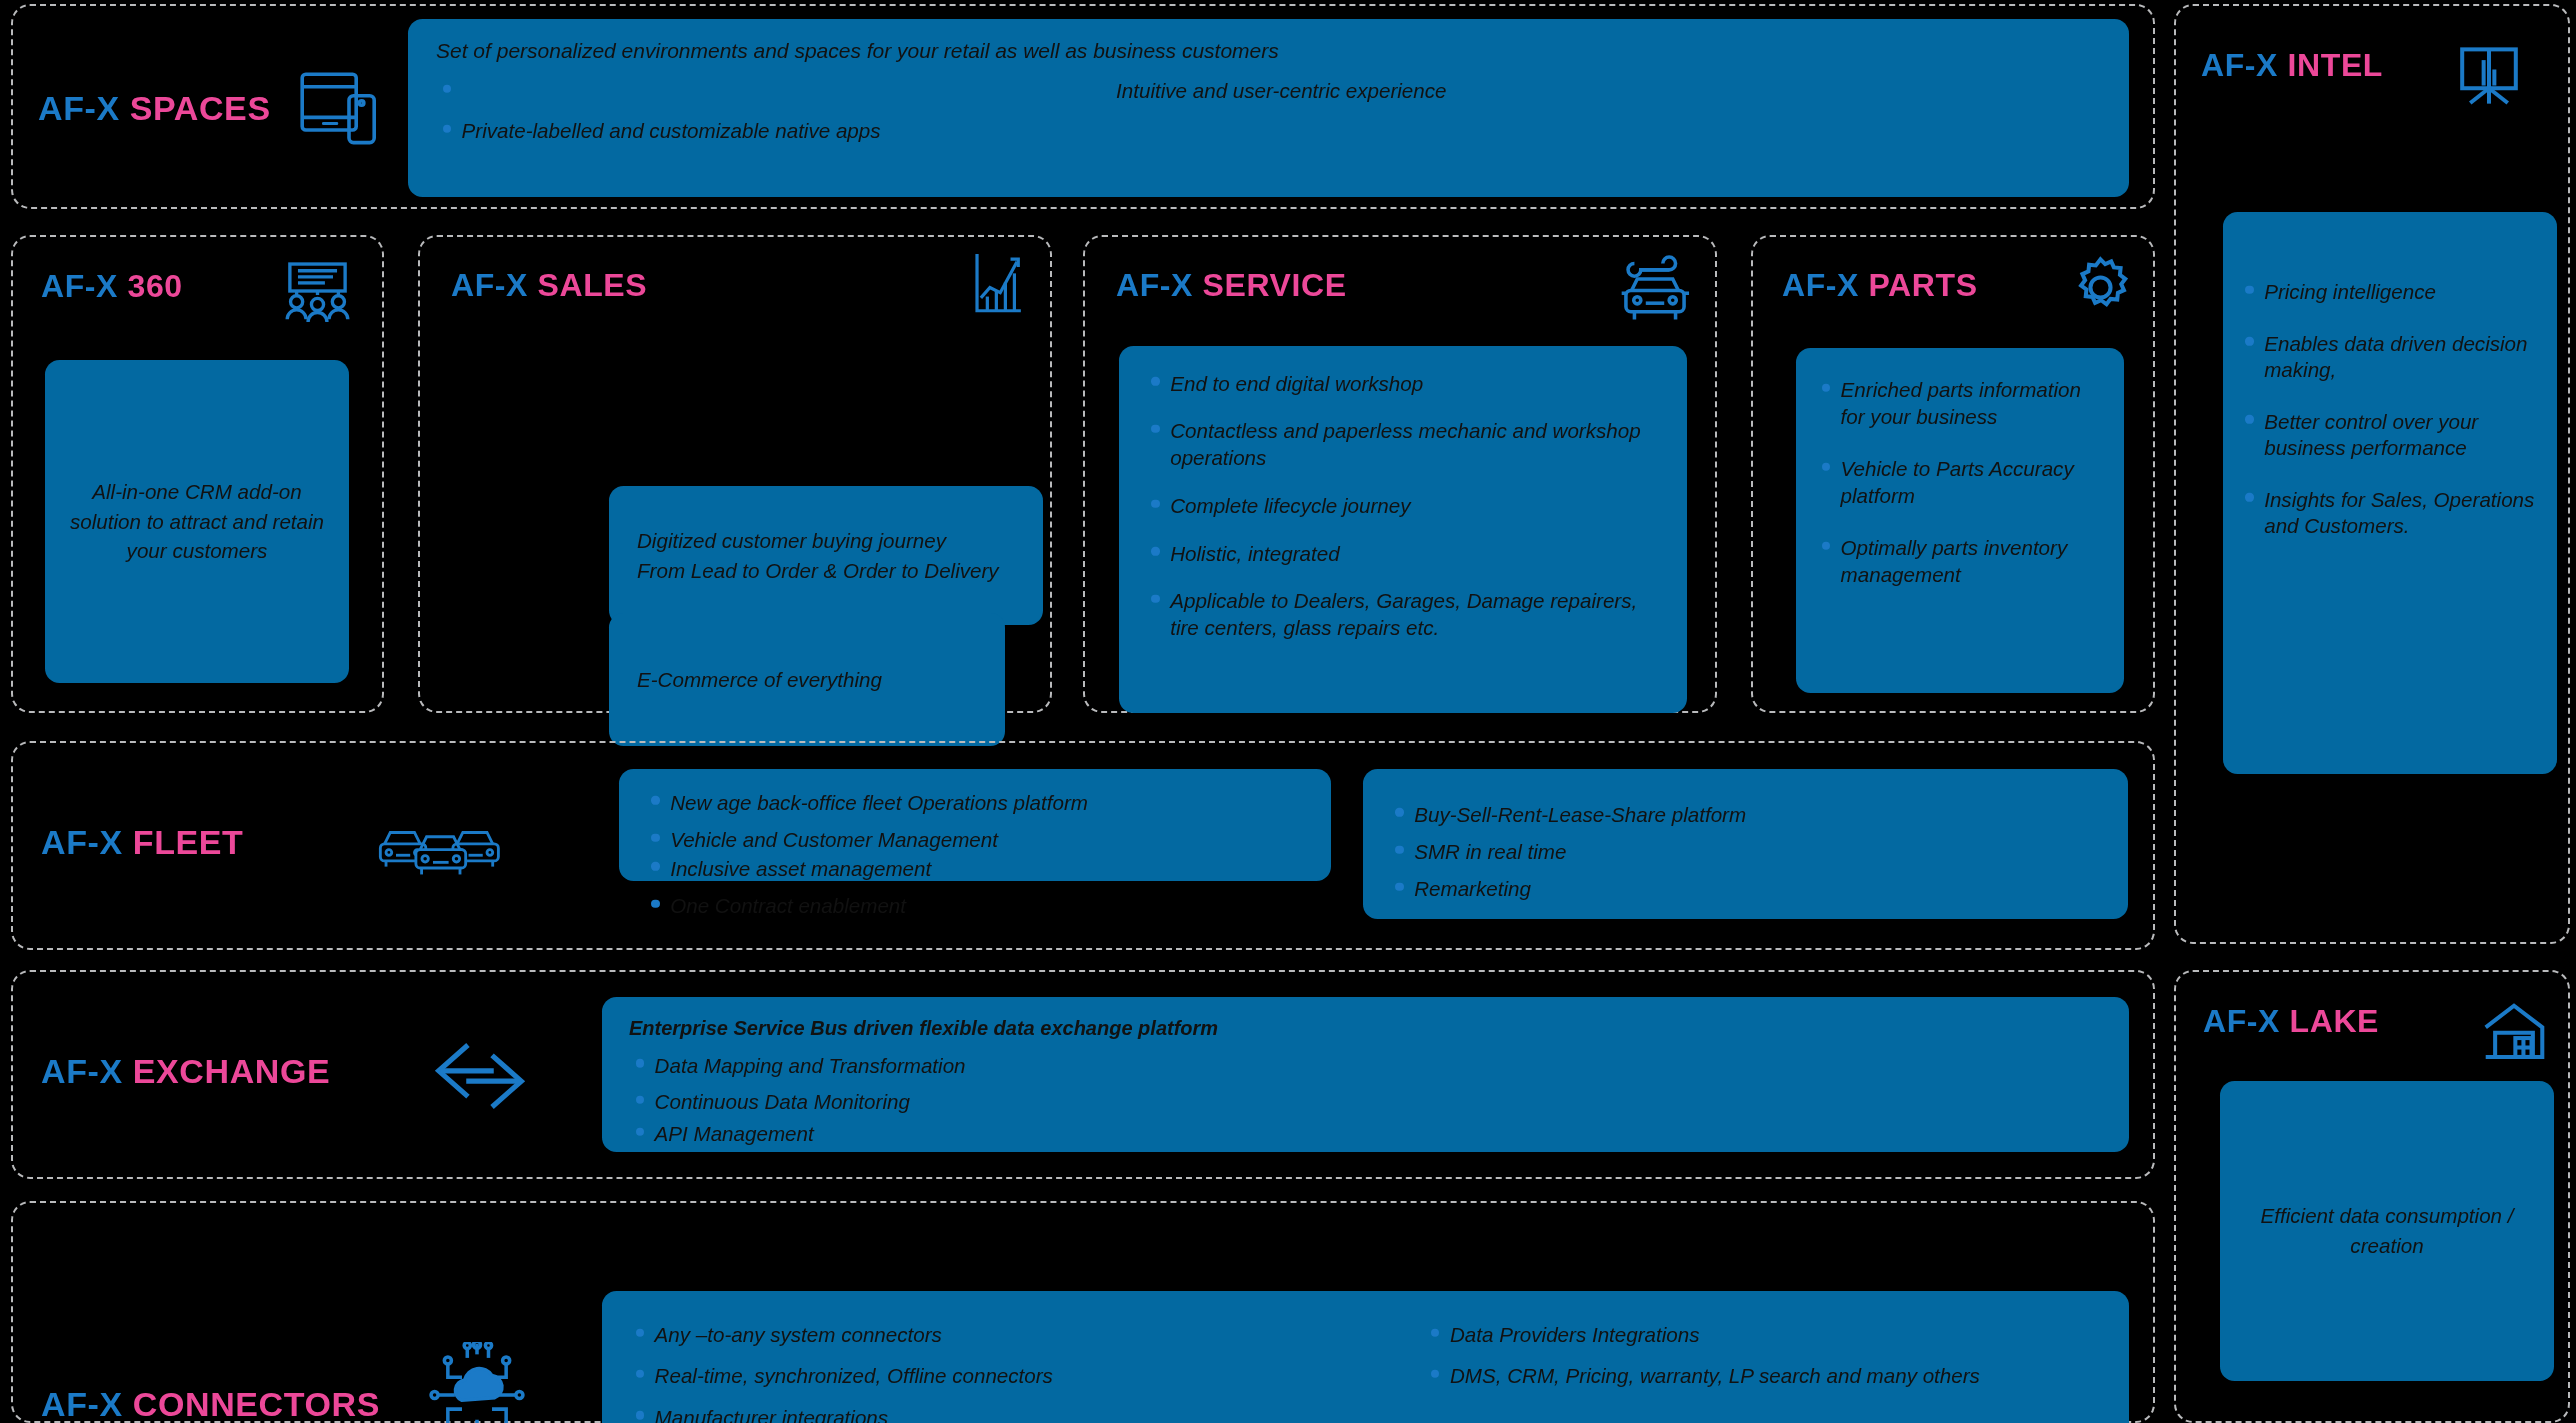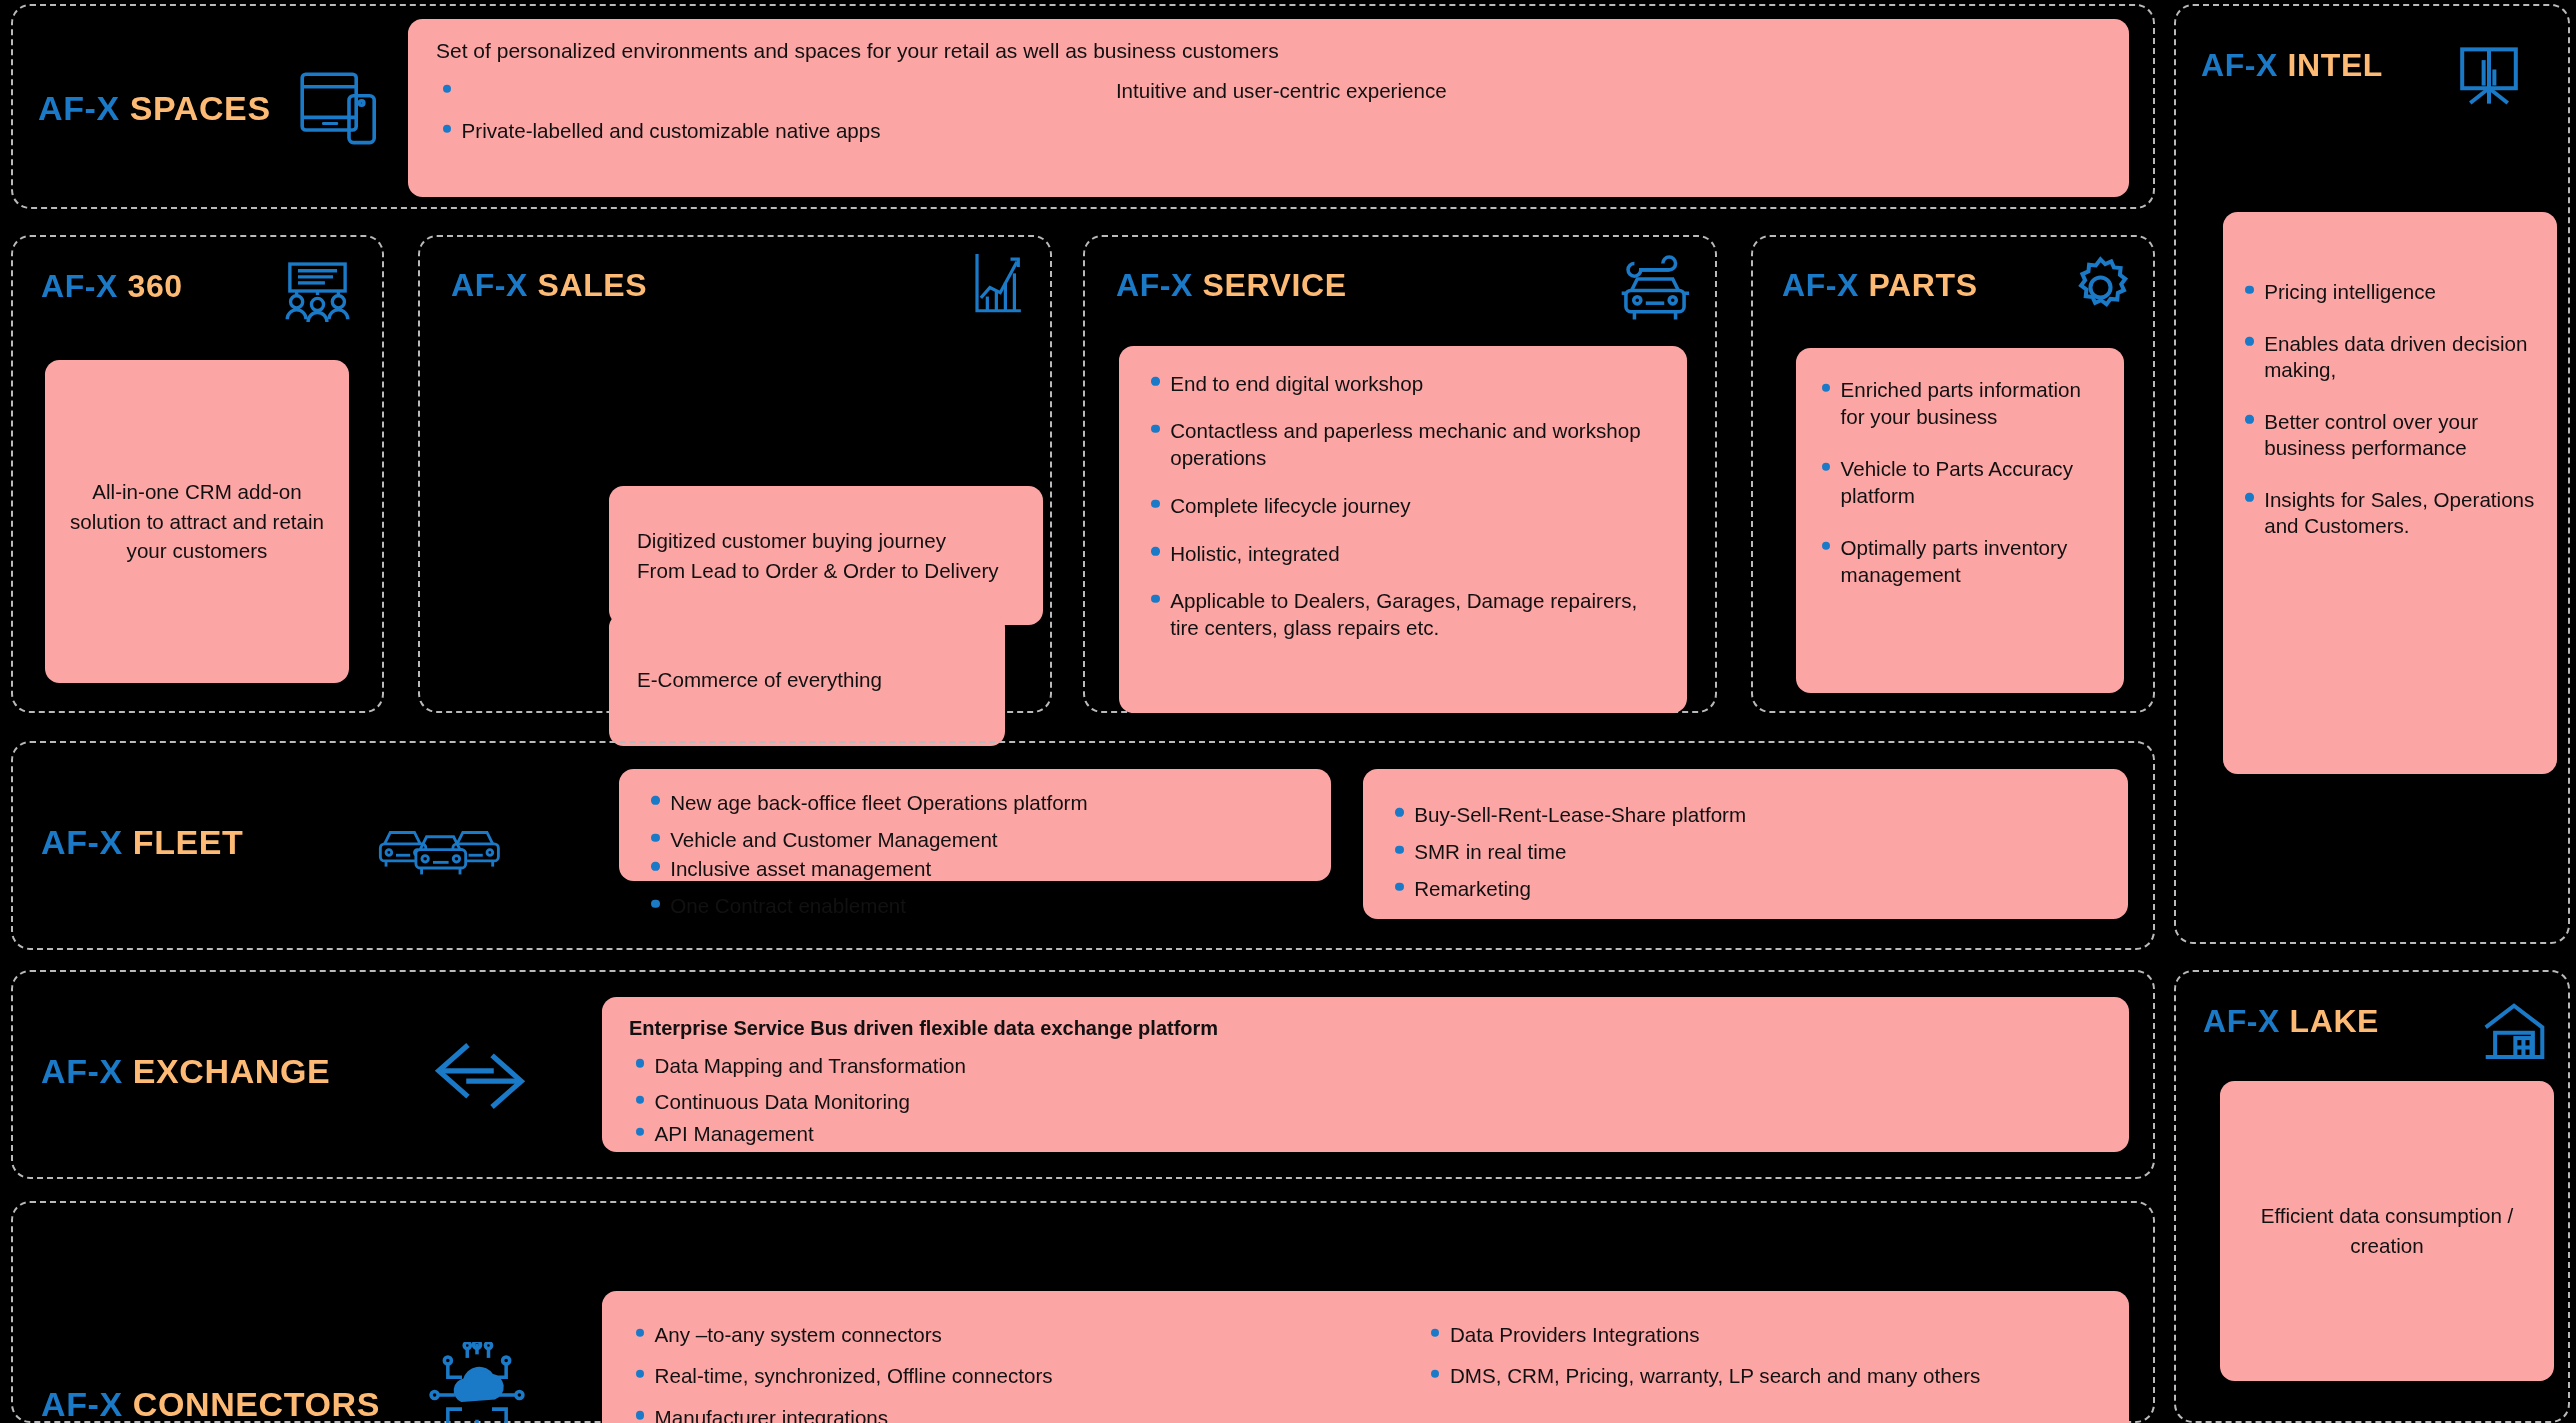--- a/index.html
+++ b/index.html
@@ -20,28 +20,29 @@
 
   
   .mod-title{
     position:absolute;
     white-space:nowrap;
     font-weight:bold;
     letter-spacing:0.6px;
     line-height:1;
   }
   .mod-title .afx{color:#1b7ac7;}
-  .mod-title .word{color:#fdba74;}
+  .mod-title .word{color:#ec4899;}
 
   
   .panel{
     position:absolute;
-    background:#fca5a5;
+    background:#0369a1;
     border-radius:14.5px;
     box-sizing:border-box;
+    font-style:italic;
   }
   .panel .lead{
     font-size:21px;line-height:1.25;color:#111;
   }
   .panel .lead.bold{font-weight:bold;font-size:20px;}
   ul.bul{list-style:none;margin:0;padding:0;}
   ul.bul li{
     position:relative;
     padding-left:25.6px;
     font-size:20.6px;

